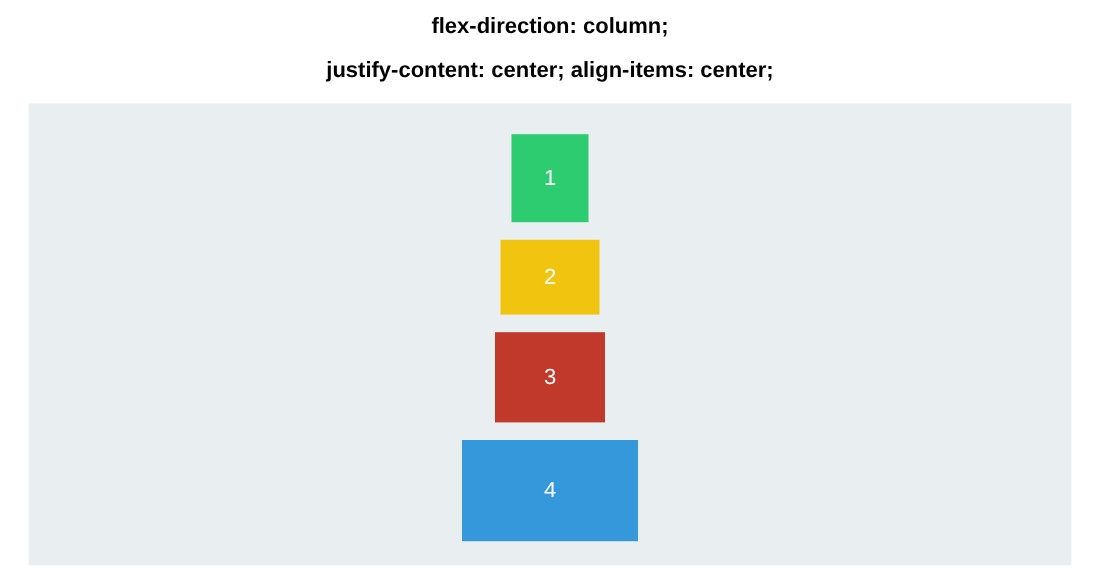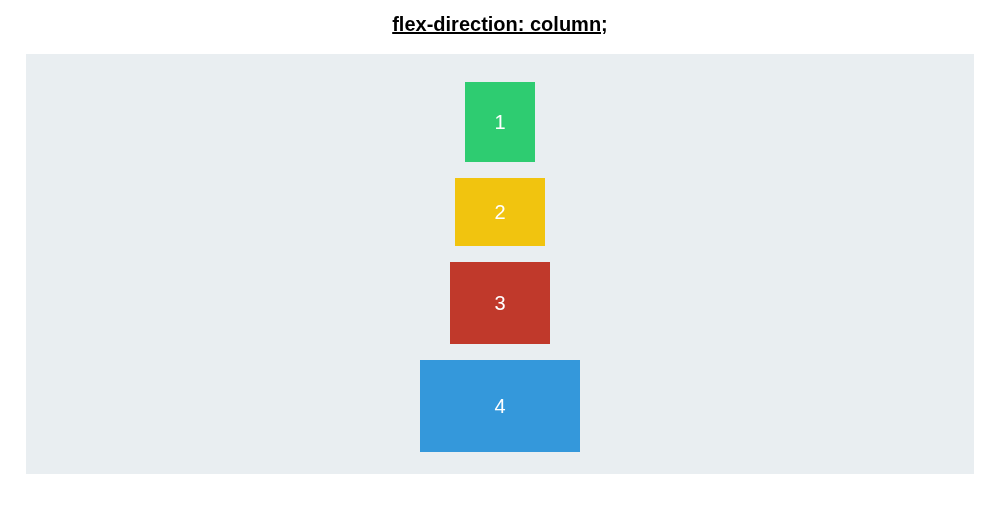--- a/index.html
+++ b/index.html
@@ -19,21 +19,20 @@
     .header {
       text-align: center;
       padding-top: 10px;
     }
     .header-line {
       font-weight: 700;
       font-size: 20px;
       color: #000;
       line-height: 1.4;
       margin-bottom: 12px;
-      text-decoration: underline;
     }
     .flex-container {
       width: 948px;
       height: 420px;
       background: #e9eef1;
       display: flex;
       flex-direction: column;
       justify-content: center;
       align-items: center;
       margin-top: 4px;
@@ -67,20 +66,21 @@
       width: 160px;
       height: 92px;
       background: #3498db;
     }
   </style>
 </head>
 <body>
 
 <div class="header">
   <div class="header-line">flex-direction: column;</div>
+  <div class="header-line">justify-content: center; align-items: center;</div>
 </div>
 
 <div class="flex-container">
   <div class="flex-item item-1">1</div>
   <div class="flex-item item-2">2</div>
   <div class="flex-item item-3">3</div>
   <div class="flex-item item-4">4</div>
 </div>
 
 </body></html>

